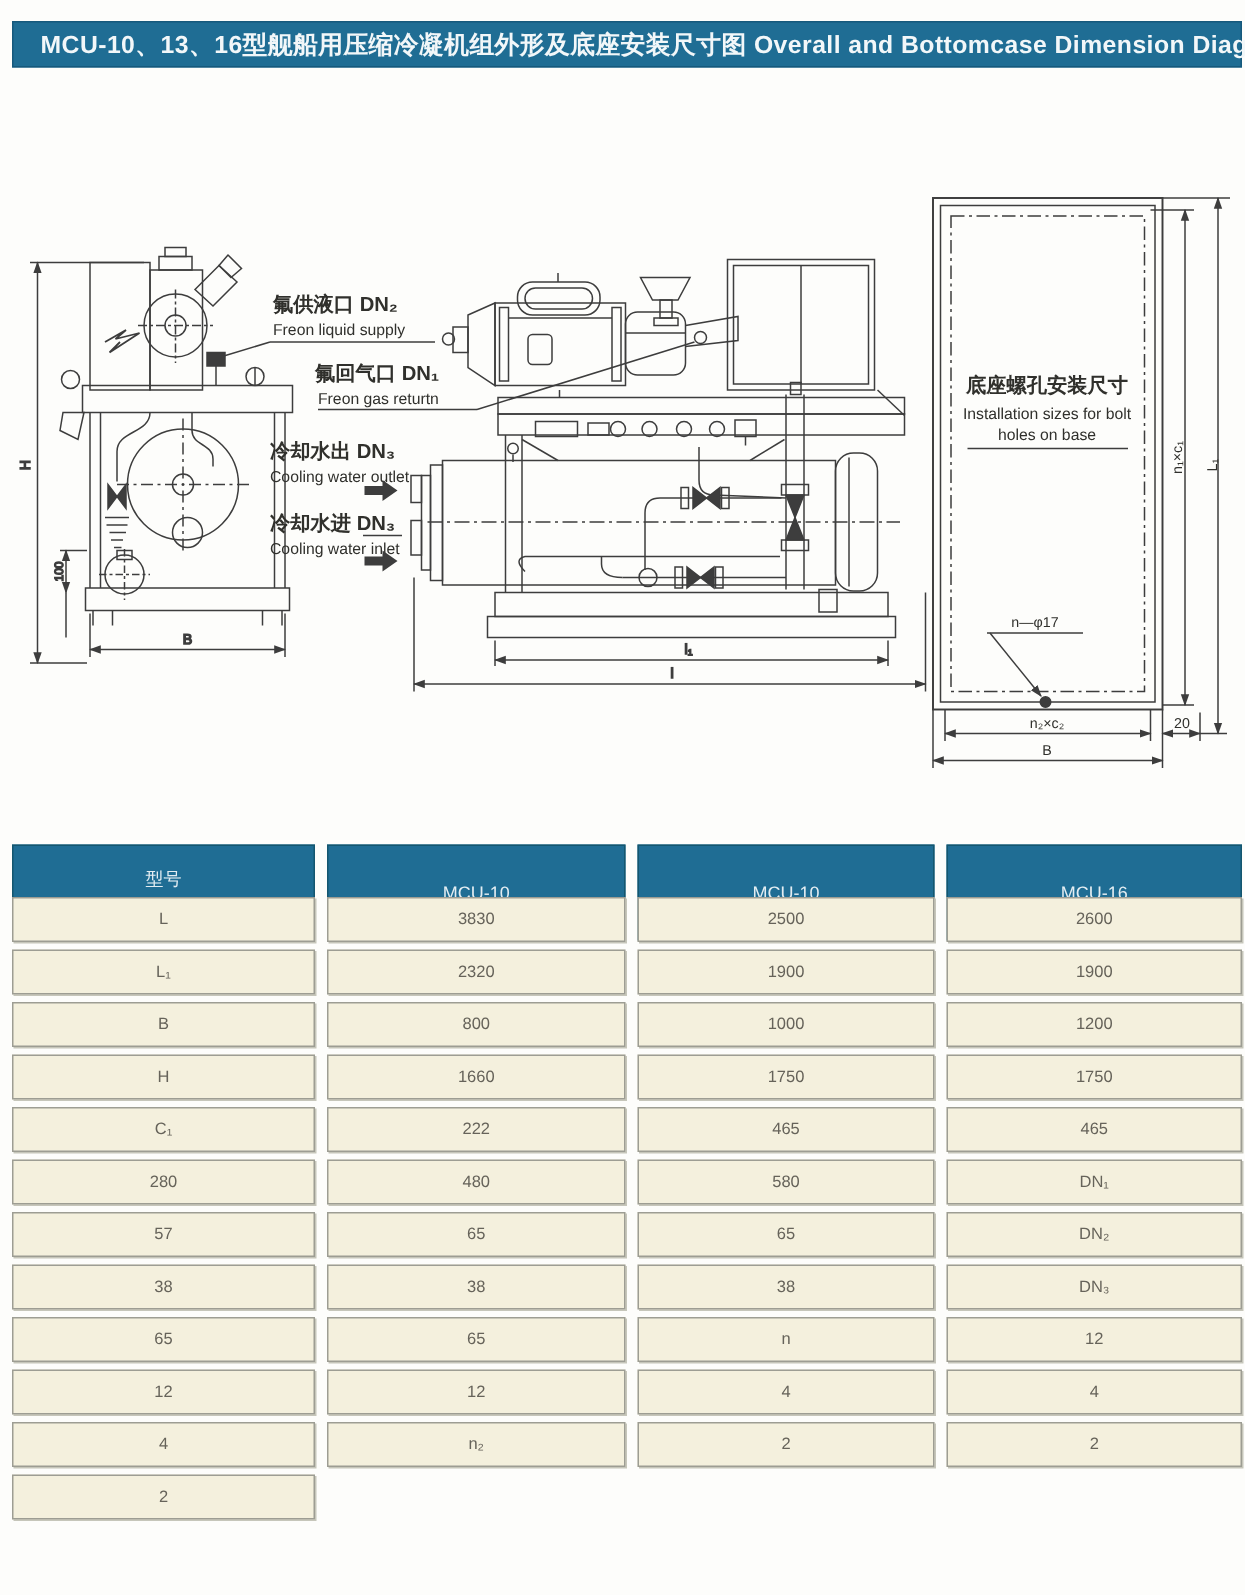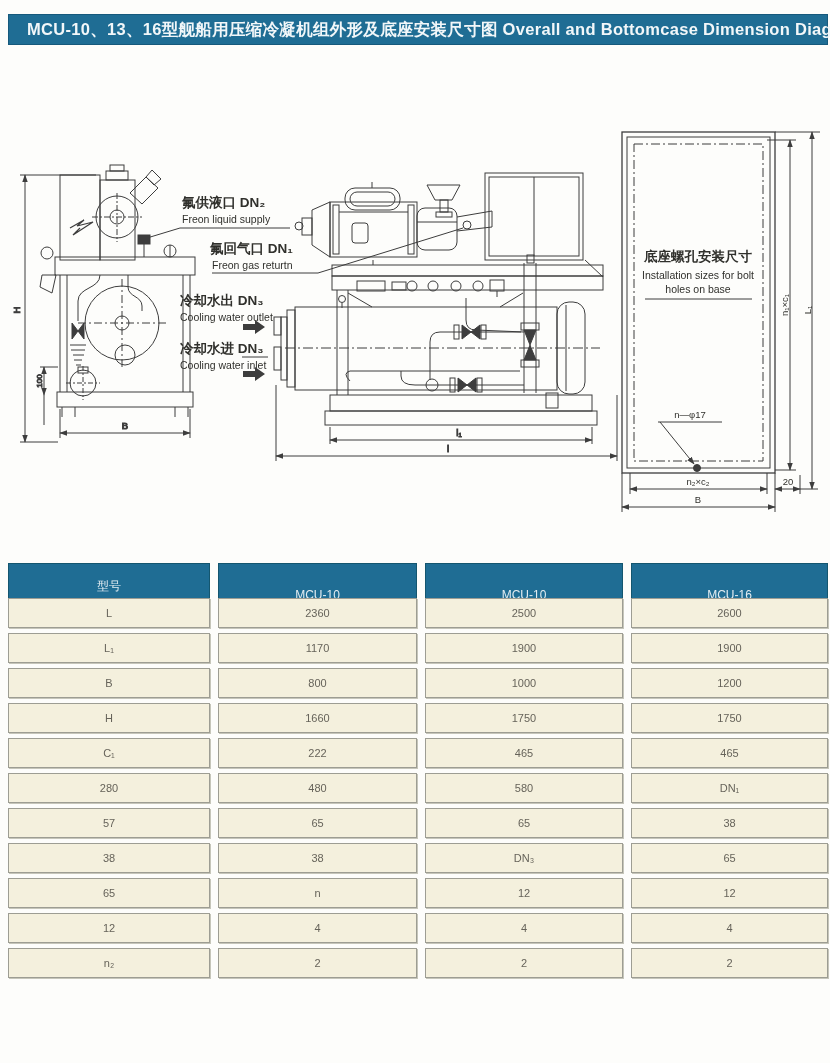--- a/index.html
+++ b/index.html
@@ -289,26 +289,26 @@
   <div class="spec-table">
     <div class="t-cell t-head">
       <div>型号</div>
       <div>Model</div>
     </div>
     <div class="t-cell t-head">MCU-10</div>
     <div class="t-cell t-head">MCU-10</div>
     <div class="t-cell t-head">MCU-16</div>
 
     <div class="t-cell">L</div>
-    <div class="t-cell">2360</div>
+    <div class="t-cell">3830</div>
     <div class="t-cell">2500</div>
     <div class="t-cell">2600</div>
 
     <div class="t-cell">L₁</div>
-    <div class="t-cell">1170</div>
+    <div class="t-cell">2320</div>
     <div class="t-cell">1900</div>
     <div class="t-cell">1900</div>
 
     <div class="t-cell">B</div>
     <div class="t-cell">800</div>
     <div class="t-cell">1000</div>
     <div class="t-cell">1200</div>
 
     <div class="t-cell">H</div>
     <div class="t-cell">1660</div>
@@ -322,20 +322,21 @@
 
     <div class="t-cell">280</div>
     <div class="t-cell">480</div>
     <div class="t-cell">580</div>
 
     <div class="t-cell">DN₁</div>
     <div class="t-cell">57</div>
     <div class="t-cell">65</div>
     <div class="t-cell">65</div>
 
+    <div class="t-cell">DN₂</div>
     <div class="t-cell">38</div>
     <div class="t-cell">38</div>
     <div class="t-cell">38</div>
 
     <div class="t-cell">DN₃</div>
     <div class="t-cell">65</div>
     <div class="t-cell">65</div>
 
     <div class="t-cell">n</div>
     <div class="t-cell">12</div>

